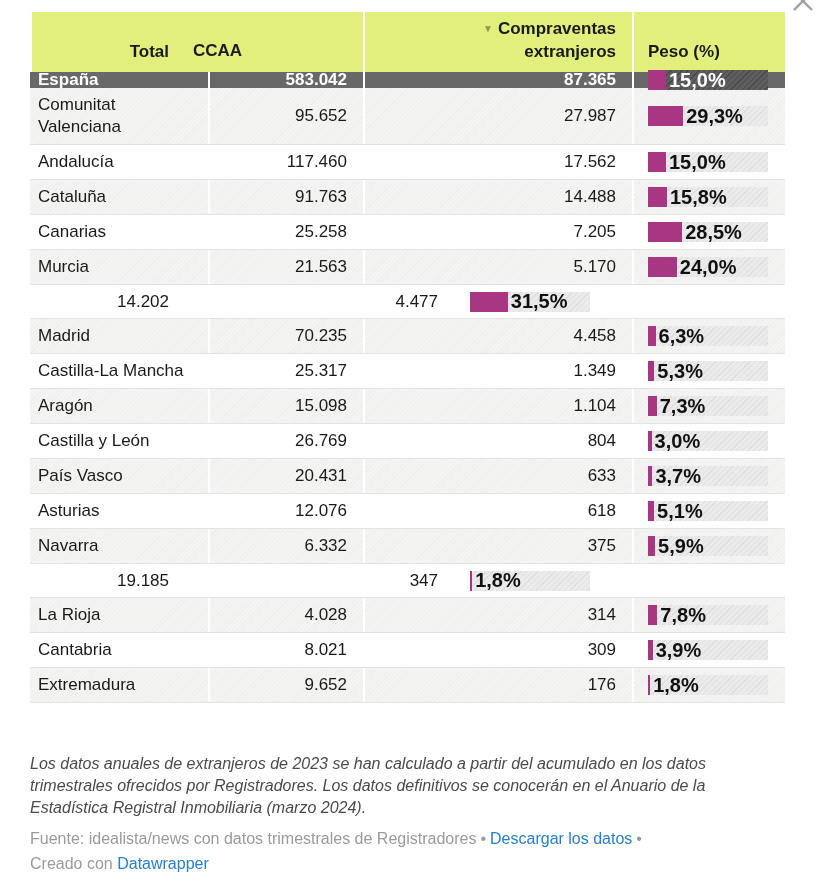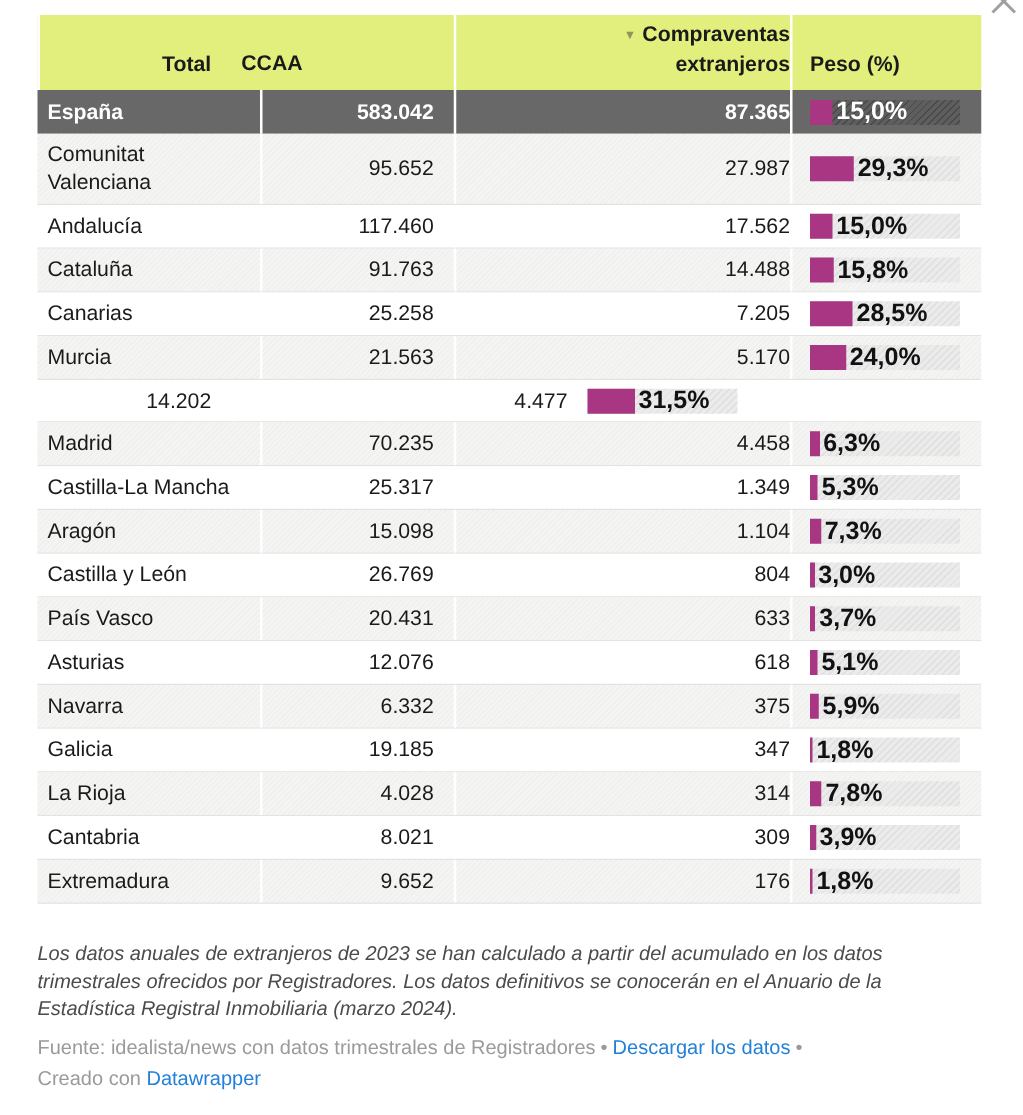--- a/index.html
+++ b/index.html
@@ -10,33 +10,33 @@
   .close-btn { position: absolute; top: -12px; right: 2px; width: 26px; height: 26px;
     cursor: pointer; }
   .close-btn svg { display: block; }
 
   .table-wrap { position: absolute; left: 30px; top: 12px; width: 755px; }
 
   .row { display: flex; width: 755px; }
   .cell { display: flex; align-items: center; }
   .c-name   { width: 178px; padding: 6px 24px 6px 8px; line-height: 22px; }
   .c-total  { width: 155px; justify-content: flex-end; padding-right: 16px; }
-  .c-foreign{ width: 269px; justify-content: flex-end; }
+  .c-foreign{ width: 269px; justify-content: flex-end; padding-right: 16px; }
   .c-peso   { width: 153px; padding-left: 14px; }
   .c-total, .c-foreign, .c-peso { border-left: 2px solid #ffffff; }
 
   
   .header-row { background: #e2ef7c; height: 60px; font-weight: bold; font-size: 17px; }
   .header-row .cell { align-items: flex-end; padding-bottom: 10px; }
   .header-row .c-foreign { text-align: right; line-height: 21px; }
   .hdr-foreign-inner { max-width: 185px; }
   .sort-arrow { font-size: 10px; color: #8f965a; margin-right: 5px; position: relative; top: -2px; }
 
   
-  .summary { background: #686868; color: #ffffff; font-weight: bold; font-size: 17px; height: 35px; }
+  .summary { background: #686868; color: #ffffff; font-weight: bold; font-size: 17px; height: 16px; }
   .summary .c-name { padding-top: 0; padding-bottom: 0; }
   .summary .track { background-color: #5e5e5e;
     background-image: repeating-linear-gradient(135deg, rgba(0,0,0,0.22) 0, rgba(0,0,0,0.22) 1px, transparent 1px, transparent 4px); }
   .summary .bar-label { color: #ffffff; }
 
   
   .body-row { font-size: 17px; border-bottom: 1px solid #e3e3e3; min-height: 34px; background: #ffffff; }
   .body-row:nth-child(odd) { background-color: #f4f4f2;
     background-image: repeating-linear-gradient(135deg, rgba(0,0,0,0.018) 0, rgba(0,0,0,0.018) 1px, transparent 1px, transparent 3px); }
 
@@ -242,21 +242,20 @@
       <div class="cell c-foreign">375</div>
       <div class="cell c-peso">
         <div class="track">
           <div class="fill" style="width: 7.08px;"></div>
           <span class="bar-label">5,9%</span>
         </div>
       </div>
     </div>
 
     <div class="row body-row">
-      <div class="cell c-name">Galicia</div>
       <div class="cell c-total">19.185</div>
       <div class="cell c-foreign">347</div>
       <div class="cell c-peso">
         <div class="track">
           <div class="fill" style="width: 2.16px;"></div>
           <span class="bar-label">1,8%</span>
         </div>
       </div>
     </div>
 

